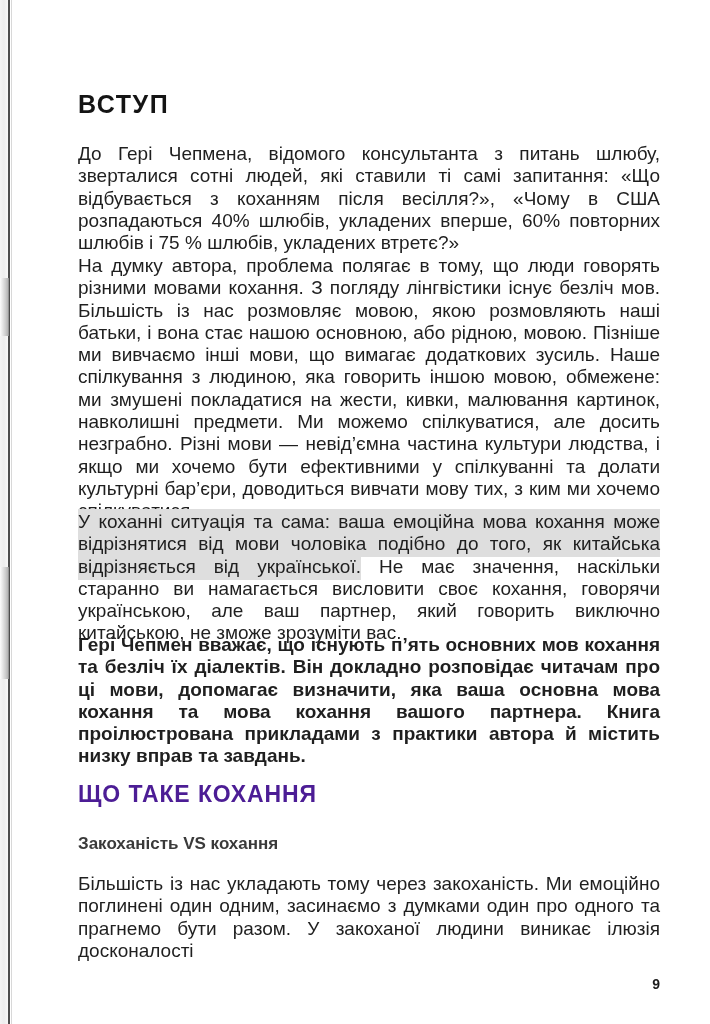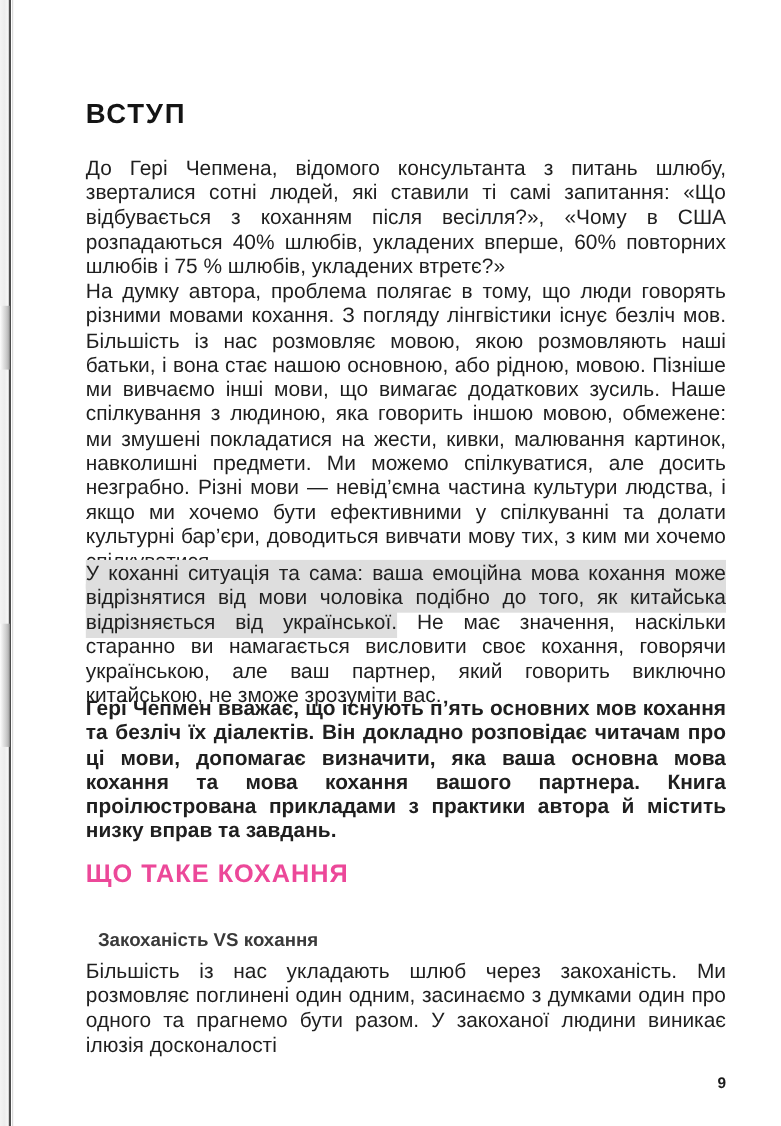--- a/index.html
+++ b/index.html
@@ -82,34 +82,34 @@
     position: absolute;
     top: 92px;
     left: 0;
     line-height: 1;
   }
 
   h2.section-title {
     font-size: 23px;
     font-weight: bold;
     letter-spacing: 0.9px;
-    color: #ec4899;
+    color: #4c1d95;
     margin: 0;
     padding: 0;
     position: absolute;
     top: 783px;
     left: 0;
     line-height: 1;
   }
 
   h3.subsection-title {
     font-size: 17px;
     font-weight: bold;
     color: #3a3a3a;
-    margin: 11px;
+    margin: 0;
     padding: 0;
     position: absolute;
     top: 835px;
     left: 0;
     line-height: 1;
   }
 
   p.body-par {
     position: absolute;
     left: 0;
@@ -169,18 +169,18 @@
     <p class="body-par p2">На думку автора, проблема полягає в тому, що люди говорять різними мовами кохання. З погляду лінгвістики існує безліч мов. Більшість із нас розмовляє мовою, якою розмовляють наші батьки, і вона стає нашою основною, або рідною, мовою. Пізніше ми вивчаємо інші мови, що вимагає додаткових зусиль. Наше спілкування з людиною, яка говорить іншою мовою, обмежене: ми змушені покладатися на жести, кивки, малювання картинок, навколишні предмети. Ми можемо спілкуватися, але досить незграбно. Різні мови — невід’ємна частина культури людства, і якщо ми хочемо бути ефективними у спілкуванні та долати культурні бар’єри, доводиться вивчати мову тих, з ким ми хочемо спілкуватися.</p>
 
     <p class="body-par p3"><span class="hl">У коханні ситуація та сама: ваша емоційна мова кохання може відрізнятися від мови чоловіка подібно до того, як китайська відрізняється від української.</span><span> Не має значення, наскільки старанно ви намагається висловити своє кохання, говорячи українською, але ваш партнер, який говорить виключно китайською, не зможе зрозуміти вас.</span></p>
 
     <p class="body-par p4">Гері Чепмен вважає, що існують п’ять основних мов кохання та безліч їх діалектів. Він докладно розповідає читачам про ці мови, допомагає визначити, яка ваша основна мова кохання та мова кохання вашого партнера. Книга проілюстрована прикладами з практики автора й містить низку вправ та завдань.</p>
 
     <h2 class="section-title">ЩО ТАКЕ КОХАННЯ</h2>
 
     <h3 class="subsection-title">Закоханість VS кохання</h3>
 
-    <p class="body-par p5">Більшість із нас укладають шлюб через закоханість. Ми розмовляє поглинені один одним, засинаємо з думками один про одного та прагнемо бути разом. У закоханої людини виникає ілюзія досконалості</p>
+    <p class="body-par p5">Більшість із нас укладають тому через закоханість. Ми емоційно поглинені один одним, засинаємо з думками один про одного та прагнемо бути разом. У закоханої людини виникає ілюзія досконалості</p>
 
     <div class="page-number">9</div>
 
   </div>
 </div>
 
 </body></html>

